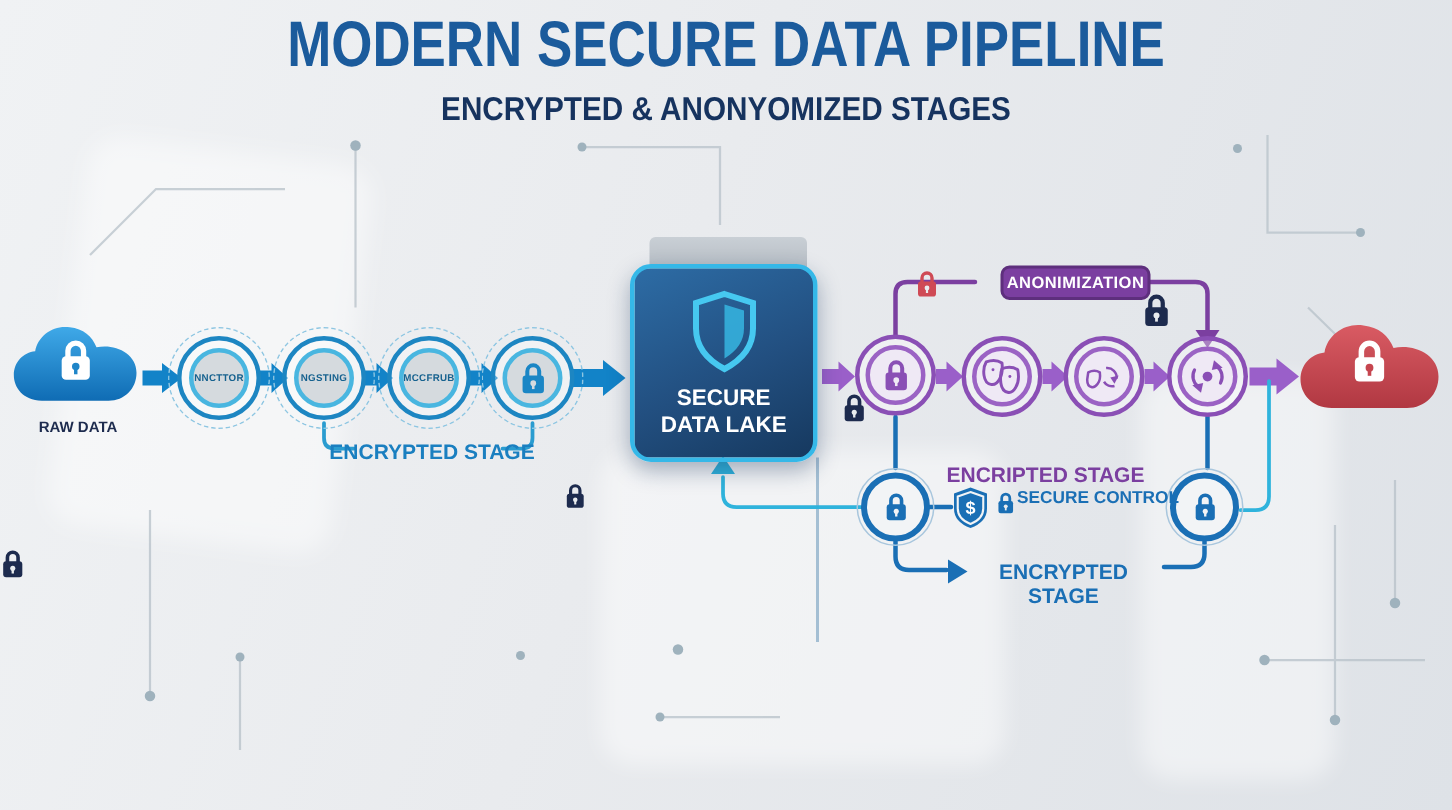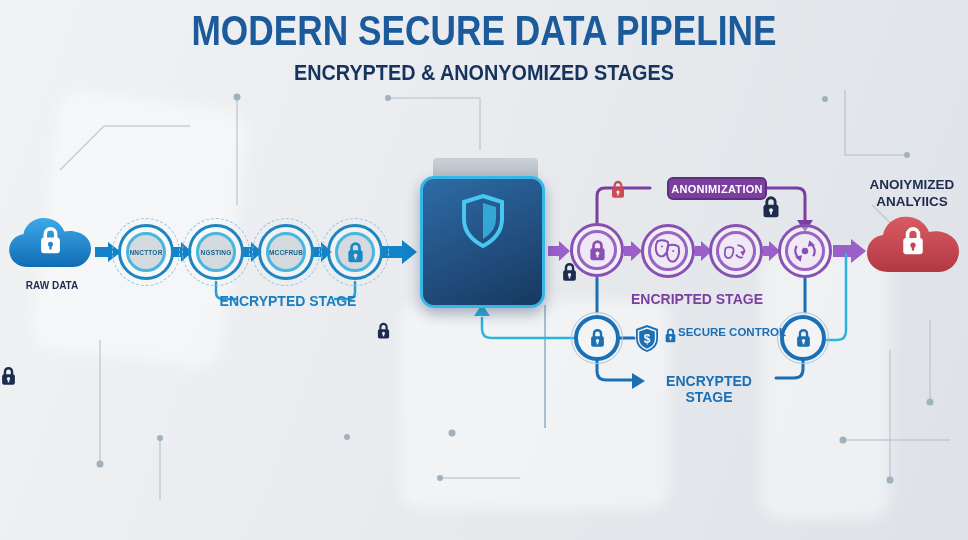--- a/index.html
+++ b/index.html
@@ -216,20 +216,24 @@
     </div>
   </div>
   <div class="txt lbl-blue" style="left:213px;top:293px;width:150px">ENCRYPTED STAGE</div>
 
   <div class="lake-tab"></div>
   <div class="lake-box">
     <svg width="48" height="56" viewBox="0 0 48 56">
       <path d="M24 3 L43 9 V26 q0 17 -19 27 q-19 -10 -19 -27 V9 Z" fill="none" stroke="#46c8f0" stroke-width="4"></path>
       <path d="M24 10 L37 14 V26 q0 12 -13 20 Z" fill="#35b0dd" opacity=".9"></path>
     </svg>
+    <div class="lake-label">
+      <div>SECURE</div>
+      <div>DATA LAKE</div>
+    </div>
   </div>
 
   <div class="badge">ANONIMIZATION</div>
 
   <div class="node pcircle" style="left:570px;top:223px">
     <div class="pc-inner">
       <div class="lock-inline" style="width:19px;color:#8a4fb5;--kh:#efe9f5">
         <svg viewBox="0 0 24 30">
             <path d="M7 14 V9.5 a5 5 0 0 1 10 0 V14"></path>
             <rect x="3" y="13" width="18" height="15" rx="2.8"></rect>
@@ -269,21 +273,21 @@
         <g fill="none" stroke="#8a4fb5" stroke-width="3" stroke-linecap="round">
           <path d="M27 9 a12 12 0 0 1 3 15"></path>
           <path d="M9 27 a12 12 0 0 1 -3 -15"></path>
         </g>
         <polygon points="24,3 32,10 22,12" fill="#8a4fb5"></polygon>
         <polygon points="12,33 4,26 14,24" fill="#8a4fb5"></polygon>
         <circle cx="18" cy="18" r="4.5" fill="#8a4fb5"></circle>
       </svg>
     </div>
   </div>
-  <div class="txt lbl-purple" style="left:622px;top:291px;width:150px">ENCRIPTED STAGE</div>
+  <div class="txt lbl-purple" style="left:622px;top:308px;width:150px">ENCRIPTED STAGE</div>
 
   <div class="node lcircle" style="left:574px;top:315px">
     <div class="lc-dash"></div>
     <div class="lock-inline" style="width:17px;color:#1a6fb5;--kh:#f2f4f6">
       <svg viewBox="0 0 24 30">
           <path d="M7 14 V9.5 a5 5 0 0 1 10 0 V14"></path>
           <rect x="3" y="13" width="18" height="15" rx="2.8"></rect>
           <circle cx="12" cy="19.5" r="2.4"></circle>
           <rect class="kh2" x="10.9" y="19.5" width="2.2" height="5"></rect>
         </svg>
@@ -314,24 +318,20 @@
         <rect x="3" y="13" width="18" height="15" rx="2.8"></rect>
         <circle cx="12" cy="19.5" r="2.4"></circle>
         <rect class="kh2" x="10.9" y="19.5" width="2.2" height="5"></rect>
       </svg>
   </div>
   <div class="txt lbl-mblue" style="left:676px;top:325px;width:112px;font-size:11.5px;line-height:14px">
     <div>SECURE CONTROL</div>
   </div>
   <div class="txt lbl-mblue" style="left:643px;top:373px;width:132px;font-size:14px">ENCRYPTED STAGE</div>
 
-  <div class="txt lbl-navy" style="left:858px;top:176px;width:108px;font-size:13.5px;line-height:17px">
-    <div>ANOIYMIZED</div>
-    <div>ANALYIICS</div>
-  </div>
   <div class="cloud" style="left:864px;top:210px;width:100px;height:72px">
     <svg viewBox="0 0 100 72">
       <defs>
           <linearGradient id="gr" x1="0" y1="0" x2="0" y2="1">
         <stop offset="0" stop-color="#d95b63"></stop>
             <stop offset="1" stop-color="#b13842"></stop>
           </linearGradient>
         </defs>
       <path d="M24 62 C10 62 3 52 3 43 C3 33 10 26 19 25 C21 13 33 5 45 7 C55 8 62 14 65 22 C78 19 95 26 95 41 C95 53 86 62 74 62 Z" fill="url(#gr)"></path>
     </svg>

